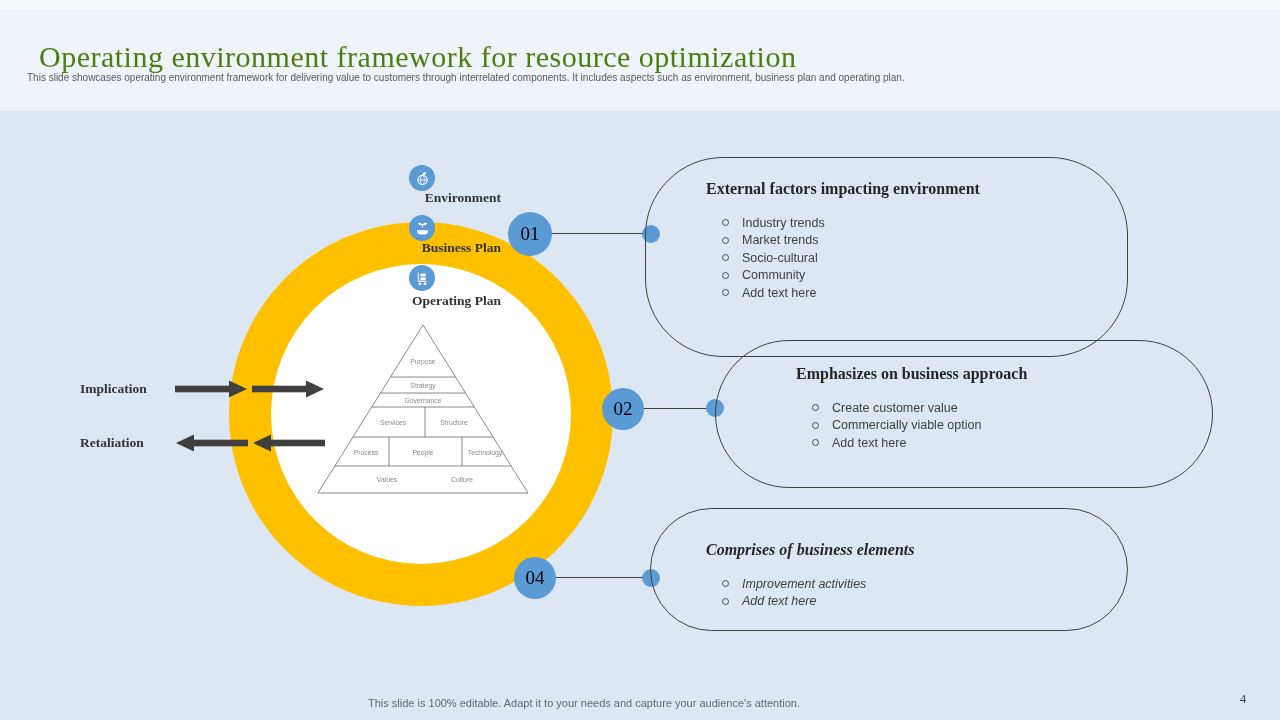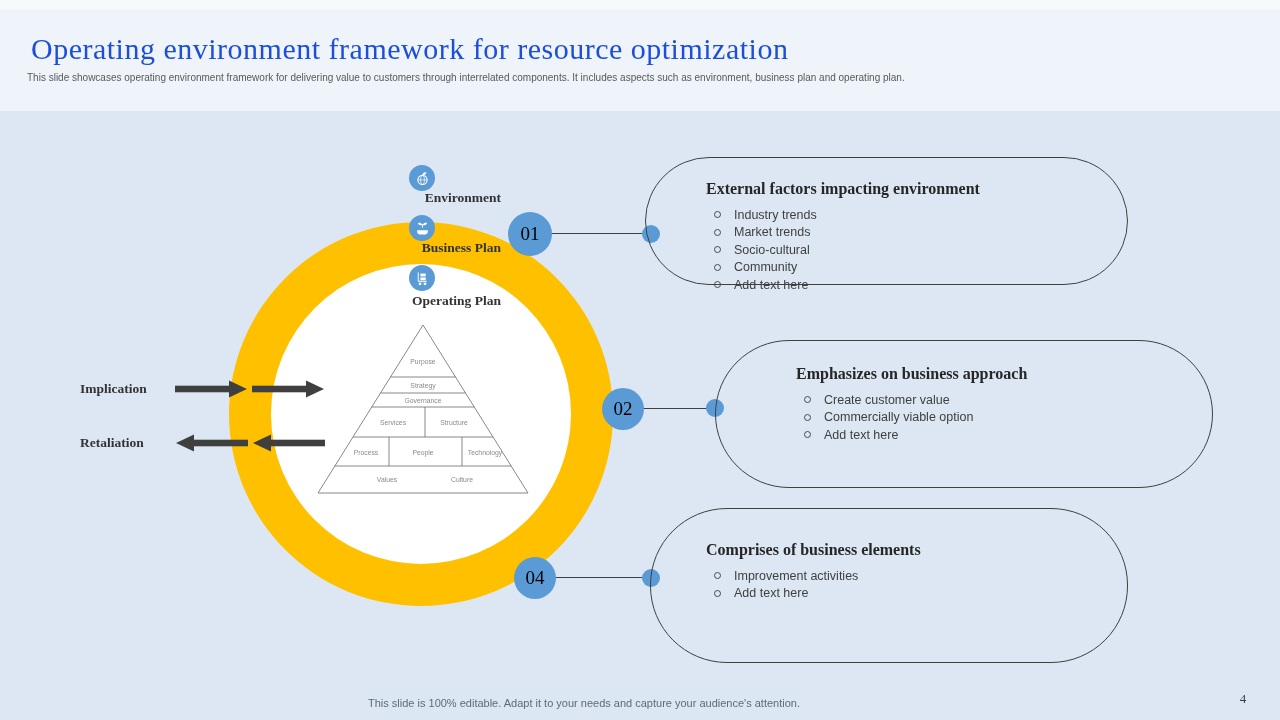--- a/index.html
+++ b/index.html
@@ -12,23 +12,23 @@
   html,body{margin:0;padding:0;background:#cfd8e3;}
   .slide{
     position:relative;width:1280px;height:720px;overflow:hidden;
     background:var(--canvas_bg);
     font-family:"Liberation Sans","DejaVu Sans",sans-serif;
   }
   
   .header{position:absolute;left:0;top:0;width:1280px;height:111px;background:var(--header_bg);}
   .top-strip{position:absolute;left:0;top:0;width:1280px;height:10px;background:#f7fafd;}
   .title{
-    position:absolute;left:27px;top:28px;width:1100px;margin:4px;
+    position:absolute;left:27px;top:28px;width:1100px;margin:12px;
     font-family:"Liberation Serif","DejaVu Serif",serif;font-weight:400;
-    font-size:30px;color:#1d4ed8;letter-spacing:.5px;white-space:nowrap;
+    font-size:30px;color:#4d7c0f;letter-spacing:.5px;white-space:nowrap;
   }
   .subtitle{
     position:absolute;left:27px;top:72px;width:1200px;margin:0;
     font-size:10px;color:#595959;
   }
   
   .ring-outer{position:absolute;left:229px;top:222px;width:384px;height:384px;border-radius:50%;background:var(--accent_yellow);}
   .ring-inner{position:absolute;left:271px;top:264px;width:300px;height:300px;border-radius:50%;background:#ffffff;}
   .ring-icon{
     position:absolute;width:26px;height:26px;border-radius:50%;
@@ -65,21 +65,21 @@
   
   .callout{
     position:absolute;border:1.4px solid var(--outline);box-sizing:border-box;
     background:transparent;
   }
   .callout h2{
     margin:0 0 8px 0;
     font-family:"Liberation Serif","DejaVu Serif",serif;font-weight:700;
     font-size:16px;color:#262626;
   }
-  .callout ul{list-style:none;margin:8px;padding:0;}
+  .callout ul{list-style:none;margin:16px;padding:0;}
   .callout li{display:flex;align-items:center;height:17.5px;font-size:12.5px;color:#404040;}
   .bmark{
     width:5px;height:5px;border:1.1px solid #4a4a4a;border-radius:50%;
     margin-right:13px;flex:0 0 auto;
   }
   
   .footer-note{position:absolute;left:0;top:697px;width:1168px;text-align:center;font-size:11px;color:#5d6b7a;}
   .page-num{position:absolute;left:1228px;top:691px;width:30px;text-align:center;font-family:"Liberation Serif","DejaVu Serif",serif;font-size:13px;color:#404040;}
 </style>
 </head>
@@ -173,21 +173,21 @@
   <div class="conn-line" style="left:640px;top:408px;width:74px;"></div>
   <div class="conn-line" style="left:552px;top:577px;width:98px;"></div>
   <div class="conn-dot" style="left:642px;top:225px;"></div>
   <div class="conn-dot" style="left:706px;top:399px;"></div>
   <div class="conn-dot" style="left:642px;top:569px;"></div>
 
   <div class="num-circle" style="left:508px;top:212px;width:44px;height:44px;">01</div>
   <div class="num-circle" style="left:602px;top:388px;width:42px;height:42px;">02</div>
   <div class="num-circle" style="left:514px;top:557px;width:42px;height:42px;">04</div>
 
-  <div class="callout" style="left:645px;top:157px;width:483px;height:128px;border-radius:78px;padding:22px 70px 0 60px;">
+  <div class="callout" style="left:645px;top:157px;width:483px;height:200px;border-radius:78px;padding:22px 70px 0 60px;">
     <h2>External factors impacting environment</h2>
     <ul>
       <li>
           <span class="bmark"></span>
           <span>Industry trends</span>
         </li>
       <li>
           <span class="bmark"></span>
           <span>Market trends</span>
         </li>
@@ -217,21 +217,21 @@
           <span class="bmark"></span>
           <span>Commercially viable option</span>
         </li>
       <li>
           <span class="bmark"></span>
           <span>Add text here</span>
         </li>
     </ul>
   </div>
 
-  <div class="callout" style="left:650px;top:508px;width:478px;height:155px;border-radius:77px;padding:32px 60px 0 55px;">
+  <div class="callout" style="left:650px;top:508px;width:478px;height:123px;border-radius:77px;padding:32px 60px 0 55px;font-style:italic;">
     <h2>Comprises of business elements</h2>
     <ul>
       <li>
           <span class="bmark"></span>
           <span>Improvement activities</span>
         </li>
       <li>
           <span class="bmark"></span>
           <span>Add text here</span>
         </li>

